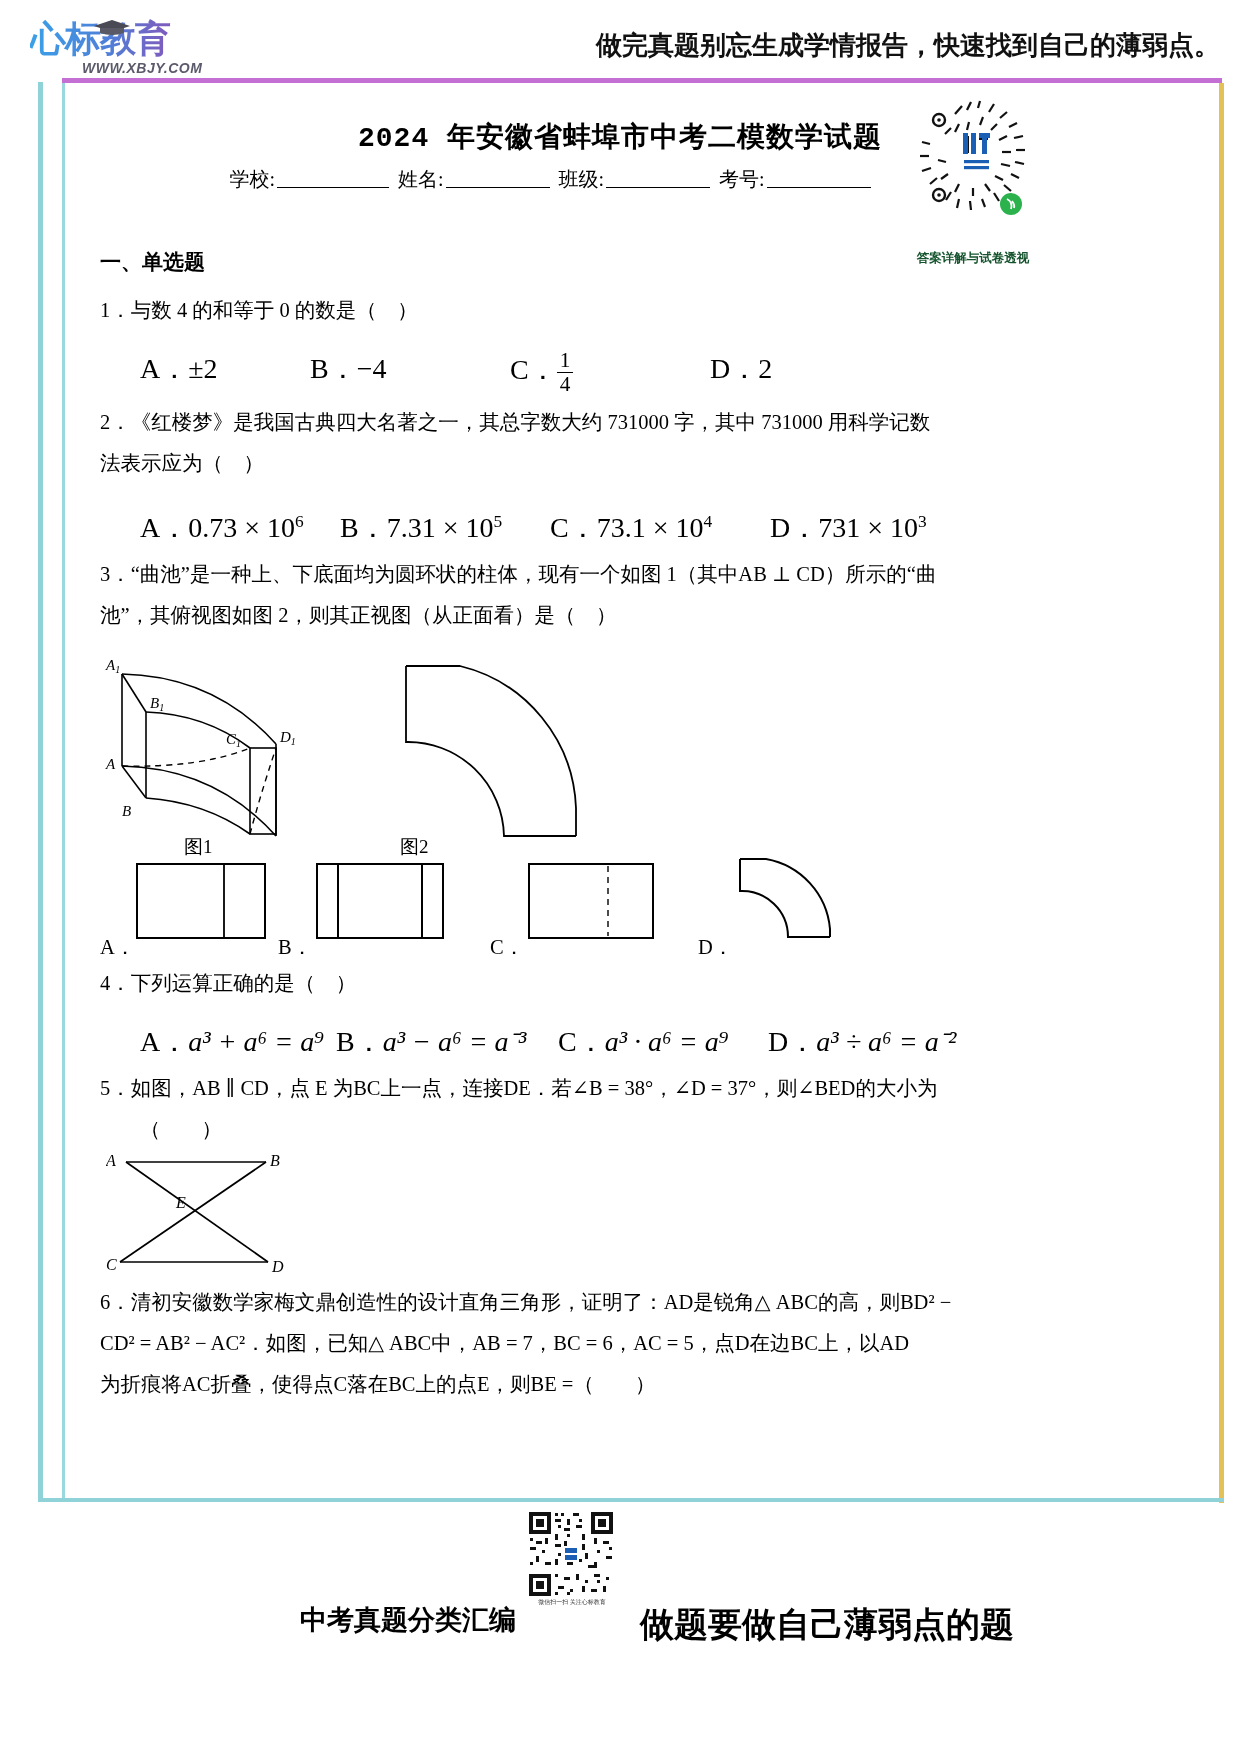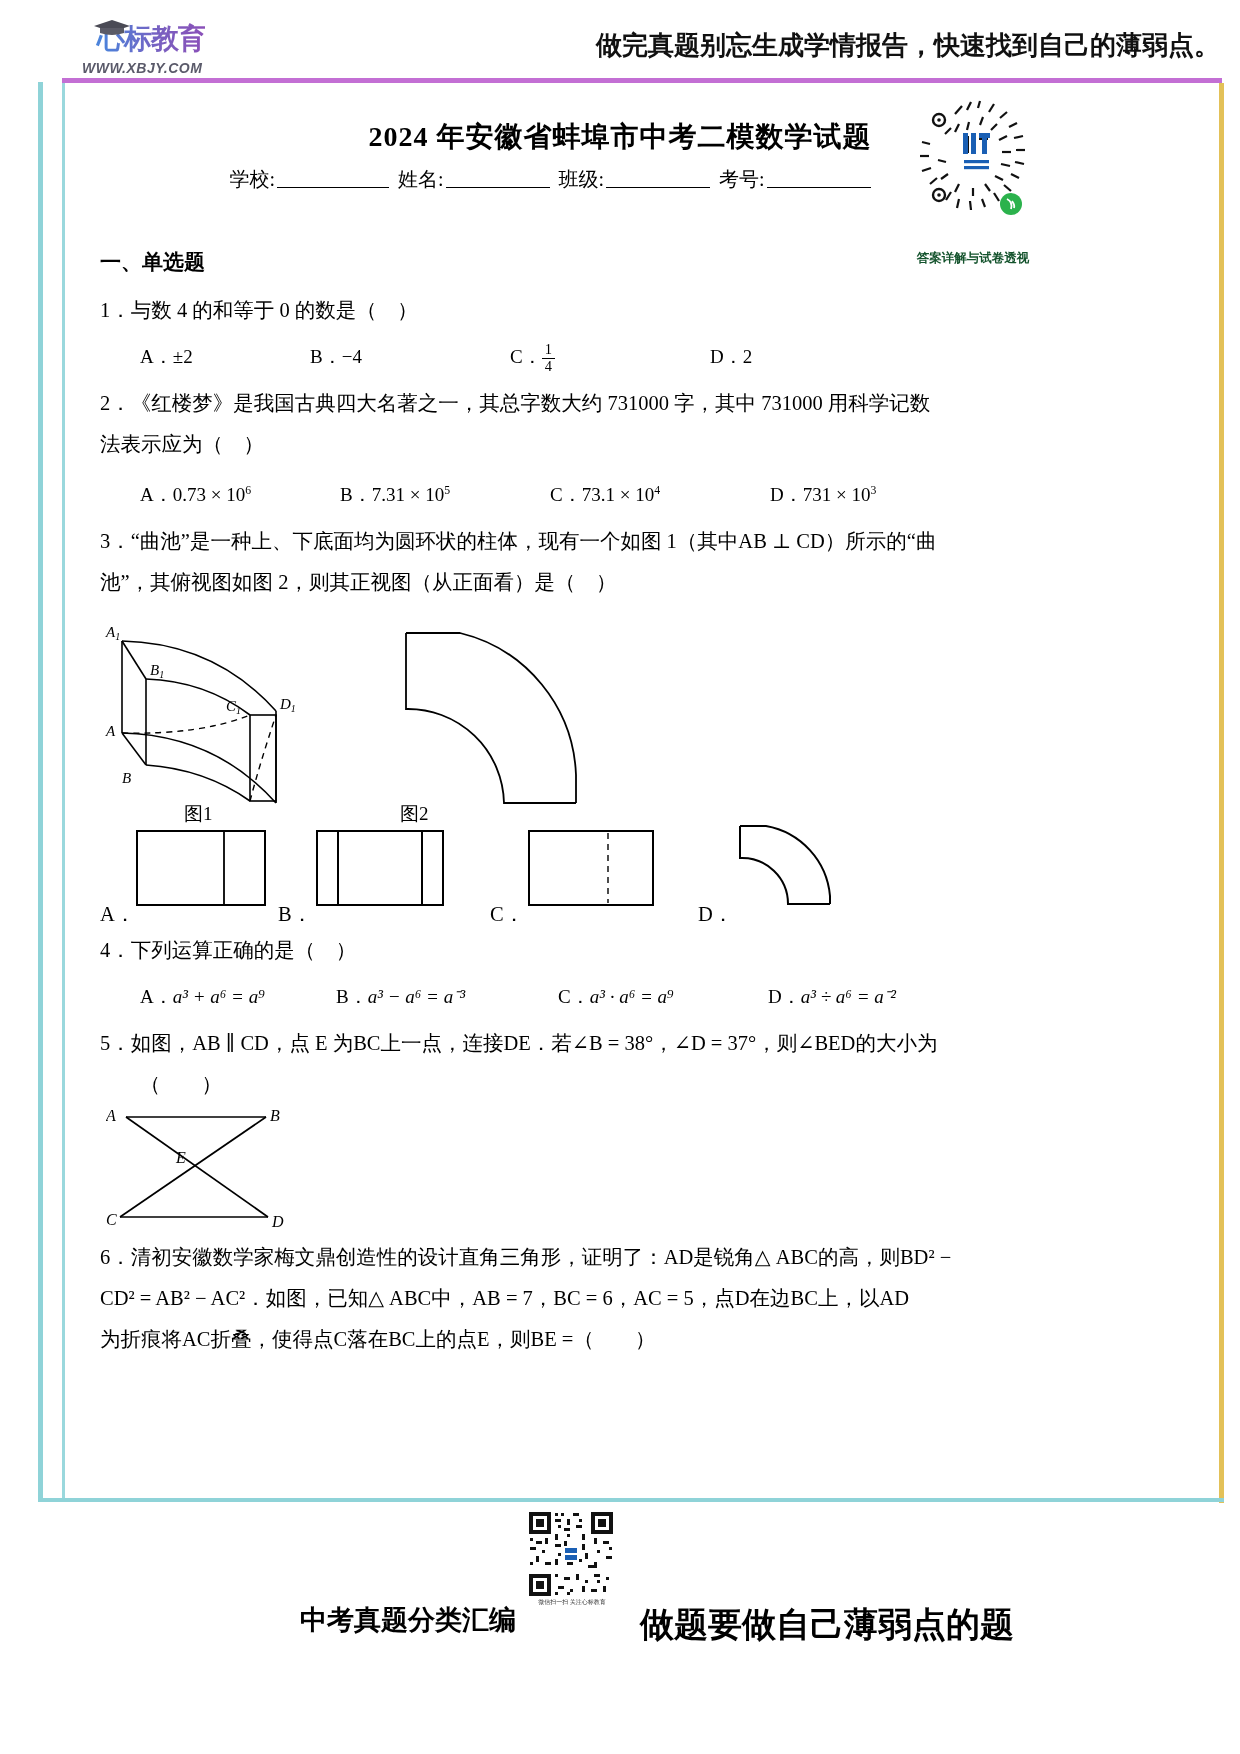--- a/index.html
+++ b/index.html
@@ -15,28 +15,27 @@
 
   
   .page-header {
     position:absolute; left:0; top:0; width:1240px; height:82px;
   }
   .brand-logo {
     position:absolute; left:30px; top:16px; width:175px; height:58px;
   }
   .logo-text {
     font-family:"Liberation Sans", sans-serif;
-    font-weight:bold; font-size:28px; letter-spacing:-1px;
+    font-weight:bold; font-size:36px; letter-spacing:-1px;
     line-height:46px;
     background:linear-gradient(90deg,#3aa0e8 0%,#4f7fd8 45%,#7a5fc0 75%,#8a4fb8 100%);
     -webkit-background-clip:text; background-clip:text;
     color:transparent;
     -webkit-text-fill-color:transparent;
     white-space:nowrap;
-    text-align:right;
   }
   .logo-cap {
     position:absolute; left:63px; top:4px; width:38px; height:15px;
   }
   .logo-url {
     position:absolute; left:52px; top:44px;
     font-family:"Liberation Sans", sans-serif;
     font-size:14px; font-weight:bold; font-style:italic;
     color:#5a5a6a; letter-spacing:.5px;
   }
@@ -67,21 +66,21 @@
   }
   .frame-bottom {
     position:absolute; left:38px; top:1498px; width:1186px; height:4px;
     background:#8fd3d8;
   }
 
   
   .doc-title {
     position:absolute; left:0; top:118px; width:1240px;
     text-align:center;
-    font-family:Liberation Serif, serif;
+    font-family:Liberation Mono, monospace;
     font-weight:bold; font-size:28px; letter-spacing:1px;
   }
   .info-line {
     position:absolute; left:0; top:166px; width:1104px;
     text-align:center; font-size:20px;
     white-space:nowrap;
   }
   .info-line .blank {
     display:inline-block; width:112px;
     border-bottom:1.6px solid #000; height:1.05em;
@@ -103,22 +102,22 @@
 
   
   .content { position:absolute; left:100px; top:248px; width:950px; }
 
   .section-title {
     font-family:"Liberation Sans", sans-serif;
     font-weight:bold; font-size:21px; margin:0 0 14px 0;
   }
   .qline { font-size:20.5px; line-height:41px; margin:0; }
   .opts-row {
-    font-size:19px; line-height:40px;
-    display:flex; margin:6px 0 6px 0;
+    font-size:28px; line-height:40px;
+    display:flex; margin:18px 0 6px 0;
   }
   .opts-row > span { display:inline-block; }
   .mi { font-style:italic; font-family:"Liberation Serif", serif; }
   sup.pw { font-size:.62em; vertical-align:super; }
   .frac {
     display:inline-block; vertical-align:-0.55em;
     text-align:center; font-size:.76em; line-height:1.08;
   }
   .frac .num { display:block; border-bottom:1.3px solid #000; padding:0 3px; }
   .frac .den { display:block; padding:0 3px; }

